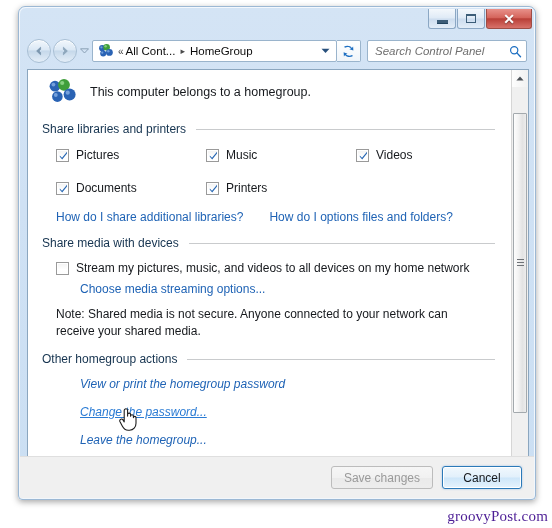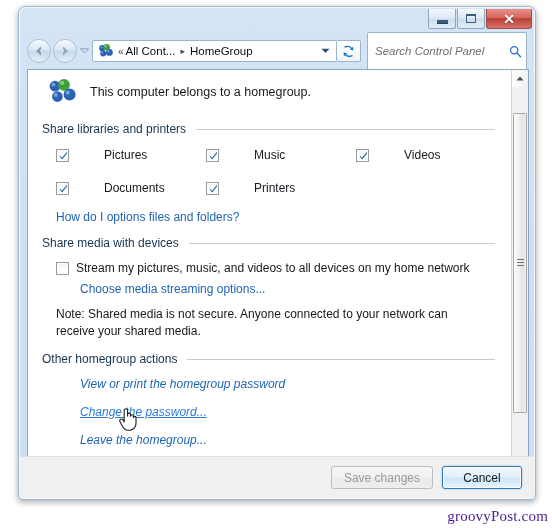--- a/index.html
+++ b/index.html
@@ -194,21 +194,21 @@
     border-radius: 0 2px 2px 0;
     background: linear-gradient(to bottom, #ffffff 0%, #f0f5fa 100%);
     display: flex;
     align-items: center;
     justify-content: center;
     box-sizing: border-box;
   }
   #searchbox {
     flex: 0 0 auto;
     width: 160px;
-    height: 38px;
+    height: 22px;
     margin-left: 6px;
     background: #ffffff;
     border: 1px solid #9ab4cc;
     border-radius: 2px;
     display: flex;
     align-items: center;
     padding: 0 4px 0 7px;
     box-sizing: border-box;
   }
   #search-placeholder {
@@ -288,21 +288,20 @@
     margin-left: 14px;
   }
   .lib-row {
     display: flex;
     margin-bottom: 19px;
   }
   .lib-cell {
     display: flex;
     align-items: center;
     flex: 0 0 auto;
-    gap: 28px;
   }
   .lib-cell.c0 { width: 150px; }
   .lib-cell.c1 { width: 150px; }
   .lib-cell.c2 { width: 140px; }
 
   .wcheck {
     width: 13px;
     height: 13px;
     flex: 0 0 auto;
     border: 1px solid #9a9a9a;
@@ -626,20 +625,21 @@
                 <svg class="tick" viewBox="0 0 11 11">
                   <path d="M1.8 5.4 L4.0 7.8 L9.0 1.8 L9.0 3.6 L4.2 9.4 L1.8 6.7 Z" fill="#2767b3"></path>
                 </svg>
               </span>
               <span class="cb-label">Printers</span>
             </label>
           </div>
         </div>
 
         <div id="help-links">
+          <span class="wlink">How do I share additional libraries?</span>
           <span class="wlink">How do I options files and folders?</span>
         </div>
 
         <div class="section-head">
           <span class="sh-text">Share media with devices</span>
           <span class="sh-rule"></span>
         </div>
 
         <div id="media-body">
           <label id="stream-row">

